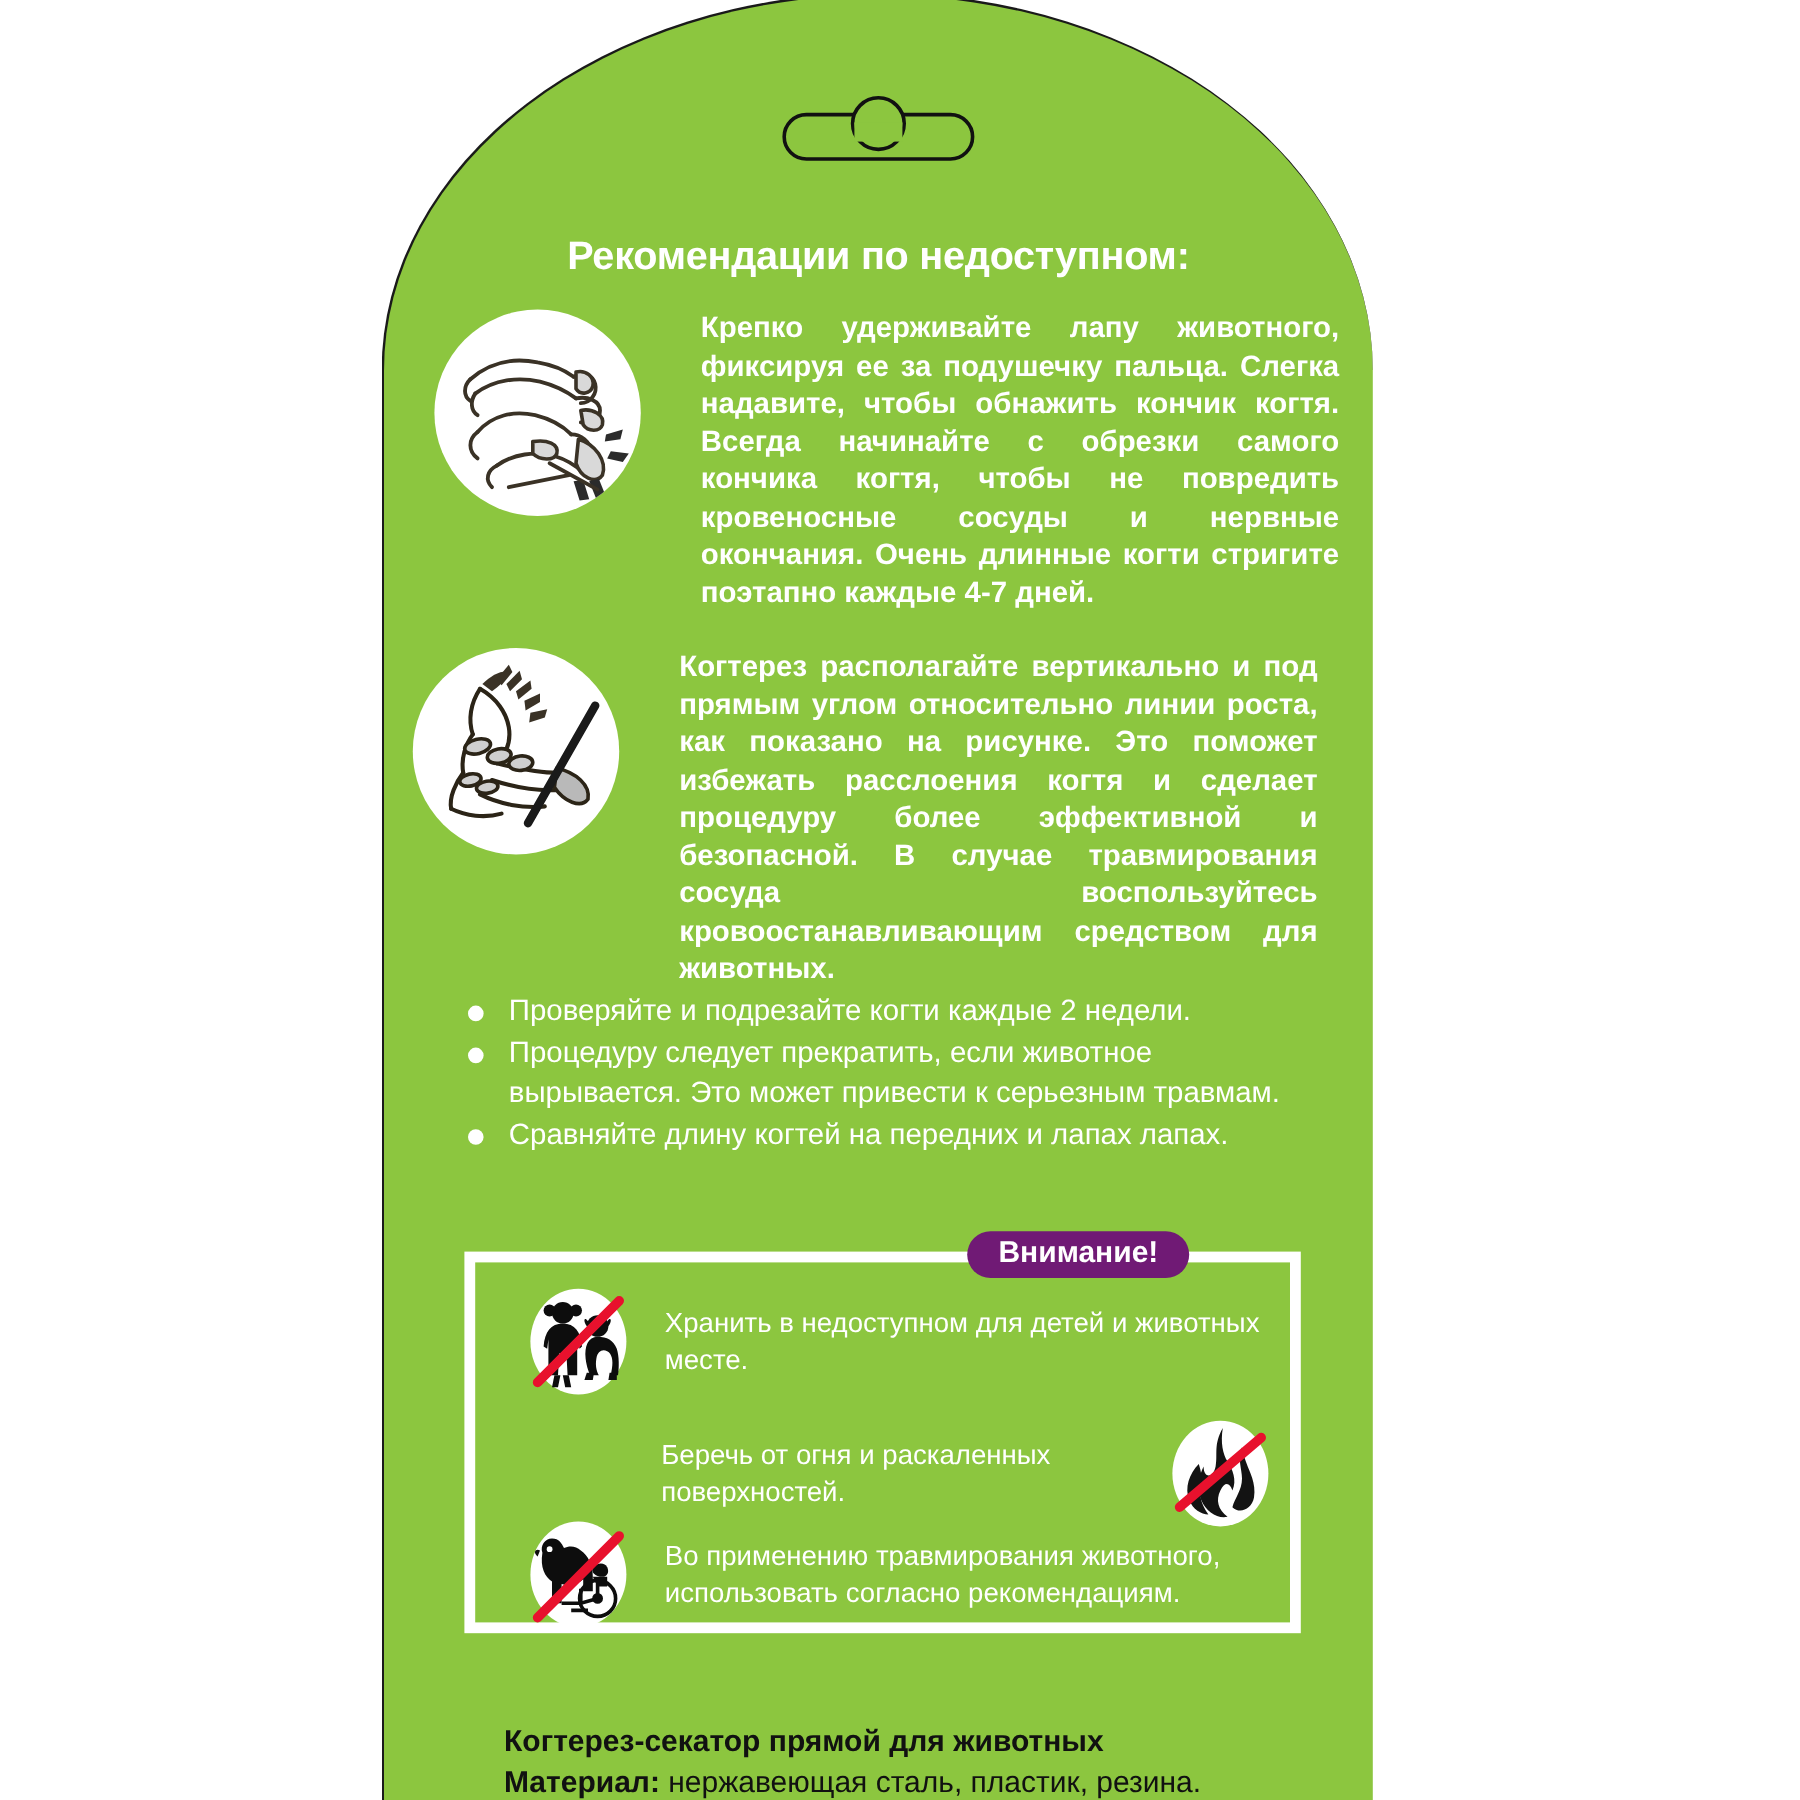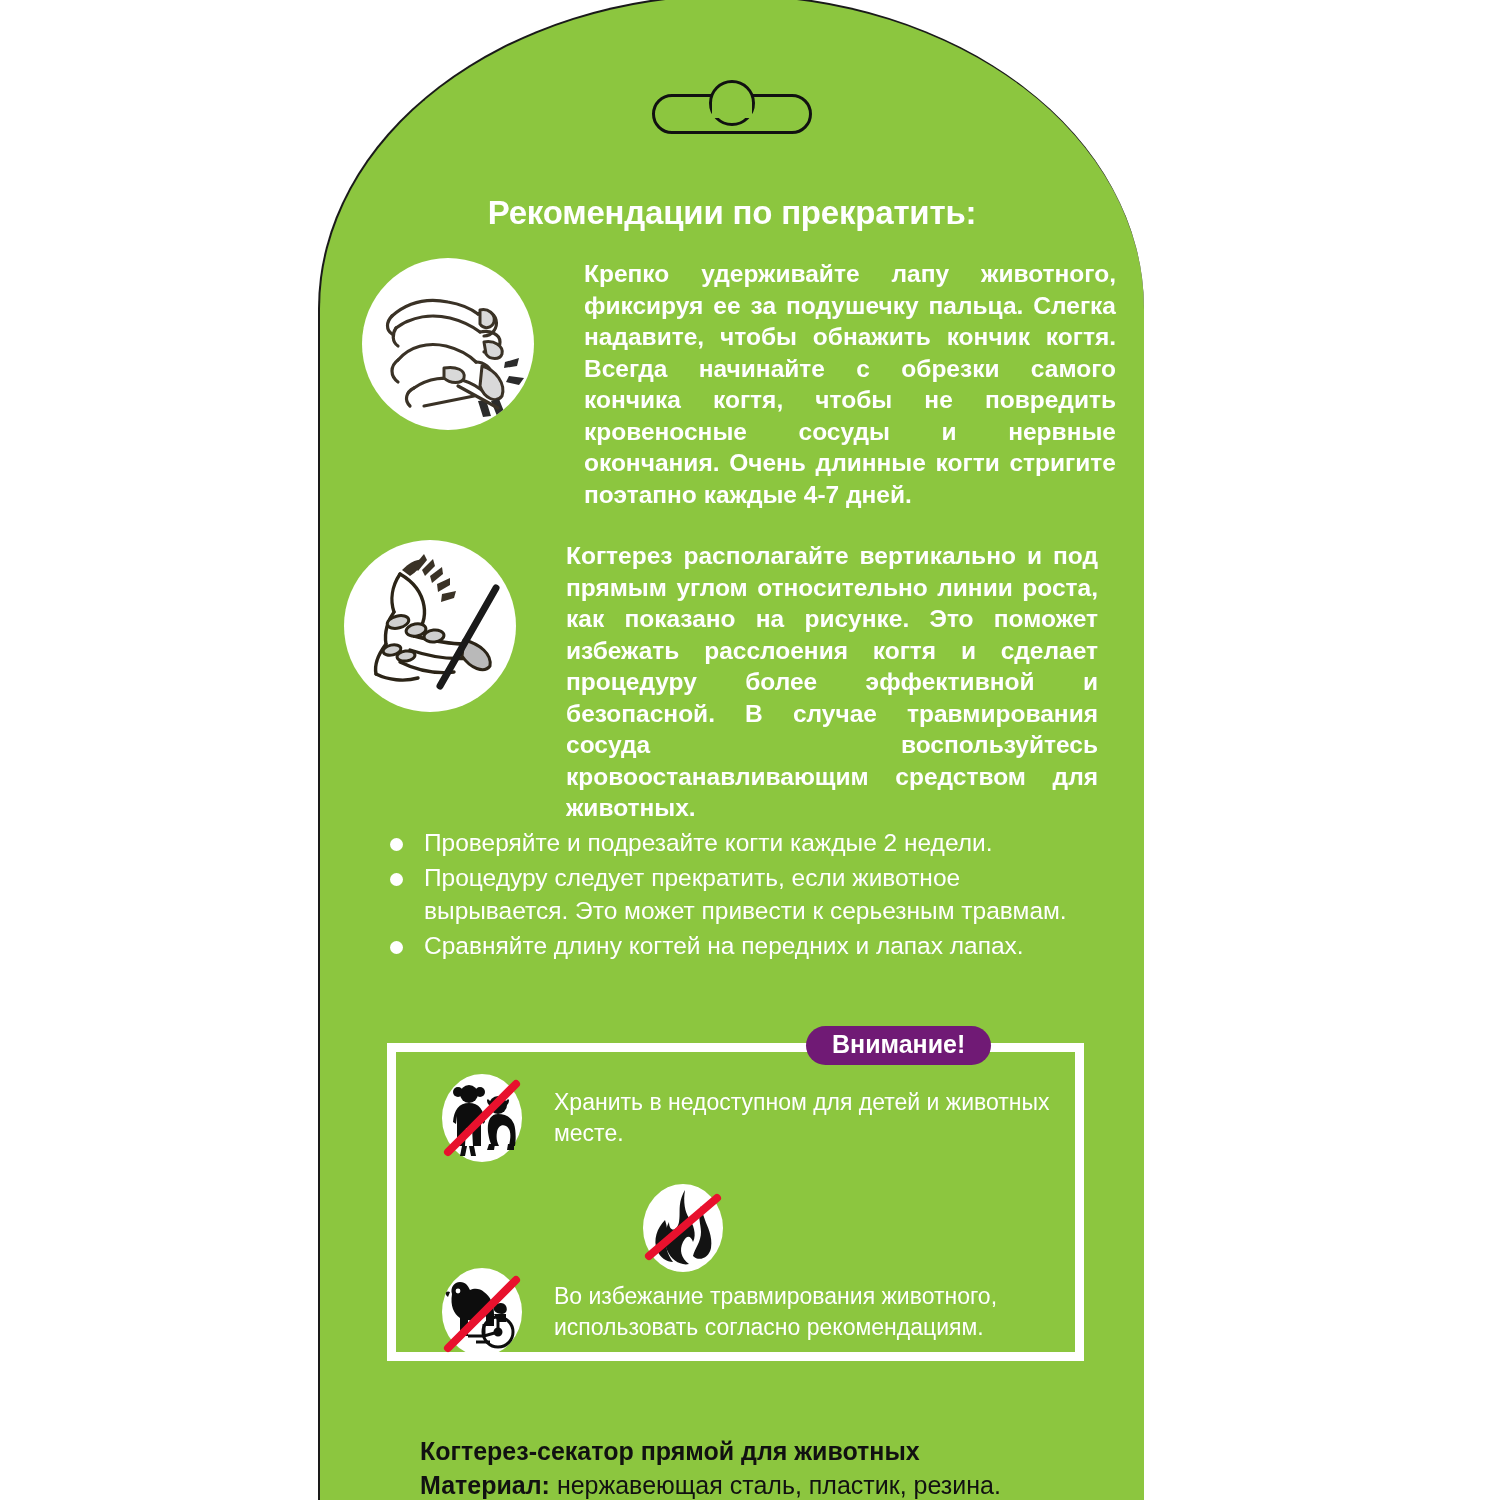--- a/index.html
+++ b/index.html
@@ -216,21 +216,21 @@
 <body>
 
 <div id="package-card">
 
   <div id="hang-slot">
     <div id="hang-slot-bar"></div>
     <div id="hang-slot-bump"></div>
     <div id="hang-slot-bump-mask"></div>
   </div>
 
-  <div id="section-title">Рекомендации по прекратить:</div>
+  <div id="section-title">Рекомендации по недоступном:</div>
 
   <div class="instruction-row" id="instruction-row-1">
     <div class="illus-circle">
       <svg viewBox="0 0 172 172" xmlns="http://www.w3.org/2000/svg">
         <g fill="none" stroke="#3a3226" stroke-width="3.2" stroke-linecap="round" stroke-linejoin="round">
           <path d="M30 58 C46 44, 66 40, 86 44 C98 46, 108 50, 116 56"></path>
           <path d="M34 70 C50 58, 70 56, 88 60 C100 63, 110 68, 118 74"></path>
           <path d="M116 56 C124 52, 132 54, 134 62 C136 70, 130 78, 122 78"></path>
           <path d="M118 74 C128 72, 138 76, 138 84 C138 92, 130 96, 122 94"></path>
           <path d="M30 58 C24 64, 24 72, 30 76"></path>
@@ -334,20 +334,21 @@
         <svg viewBox="0 0 88 96" xmlns="http://www.w3.org/2000/svg">
           <ellipse cx="44" cy="48" rx="40" ry="44" fill="#ffffff"></ellipse>
           <g fill="#131313">
             <path d="M46 10 C38 24, 42 32, 40 42 C38 52, 30 52, 30 42 C26 50, 24 60, 28 70 C32 80, 42 86, 50 84 C42 78, 40 70, 44 62 C48 54, 52 56, 54 62 C58 54, 54 44, 50 38 C46 32, 44 22, 46 10 Z"></path>
             <path d="M62 26 C58 36, 62 44, 62 52 C62 62, 56 68, 54 76 C60 82, 70 78, 72 68 C74 56, 68 46, 66 40 C64 34, 62 30, 62 26 Z"></path>
             <path d="M26 40 C18 48, 14 60, 18 70 C21 78, 28 82, 34 82 C28 74, 26 66, 28 58 C29 52, 28 46, 26 40 Z"></path>
           </g>
           <path d="M10 76 L78 18" stroke="#E8112D" stroke-width="8" stroke-linecap="round" fill="none"></path>
         </svg>
       </div>
+      <div class="warn-text">Беречь от огня и раскаленных поверхностей.</div>
     </div>
 
     <div class="warn-item" id="warn-item-3">
       <div class="warn-icon">
         <svg viewBox="0 0 88 96" xmlns="http://www.w3.org/2000/svg">
           <ellipse cx="44" cy="48" rx="40" ry="44" fill="#ffffff"></ellipse>
           <g fill="#0d0d0d">
             <path d="M14 30 C12 24, 16 18, 22 18 C28 18, 30 22, 32 26 C36 24, 42 24, 46 28 C52 32, 56 40, 56 50 L56 62 L48 62 L48 52 C44 56, 36 58, 30 56 L30 72 L22 72 L22 54 C16 50, 12 42, 14 30 Z"></path>
             <circle cx="20" cy="27" r="2.4" fill="#ffffff"></circle>
             <path d="M12 28 C8 26, 6 30, 10 33 Z"></path>
@@ -358,21 +359,21 @@
             <circle cx="60" cy="68" r="15"></circle>
             <circle cx="60" cy="68" r="3" fill="#0d0d0d"></circle>
             <path d="M30 72 L46 72 L60 68"></path>
             <path d="M46 72 L46 60"></path>
             <path d="M60 53 L60 68"></path>
             <path d="M38 78 L52 78"></path>
           </g>
           <path d="M10 84 L78 16" stroke="#E8112D" stroke-width="8" stroke-linecap="round" fill="none"></path>
         </svg>
       </div>
-      <div class="warn-text">Во избежание травмирования животного, использовать согласно рекомендациям.</div>
+      <div class="warn-text">Во применению травмирования животного, использовать согласно рекомендациям.</div>
     </div>
   </div>
 
   <div id="footer-block">
     <div id="footer-product-name">Когтерез-секатор прямой для животных</div>
     <div><span id="footer-material-label">Материал:</span><span id="footer-material-value"> нержавеющая сталь, пластик, резина.</span></div>
   </div>
 
 </div>
 

